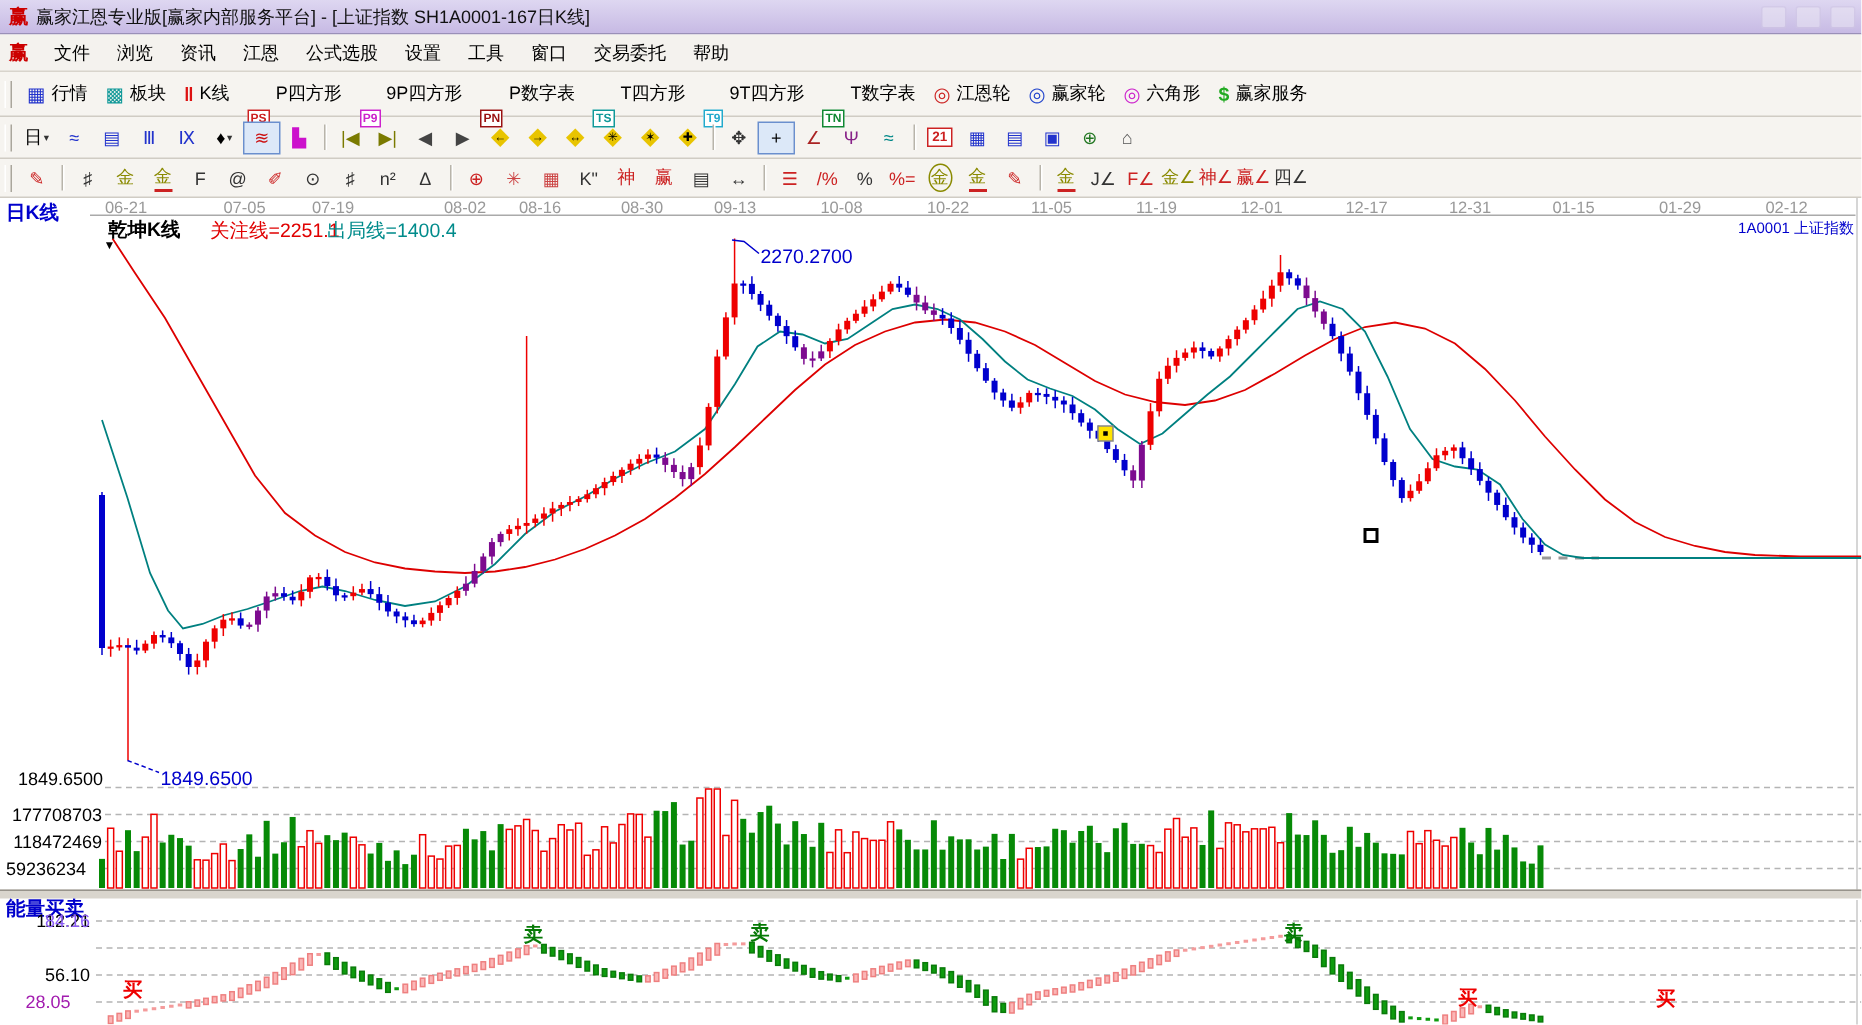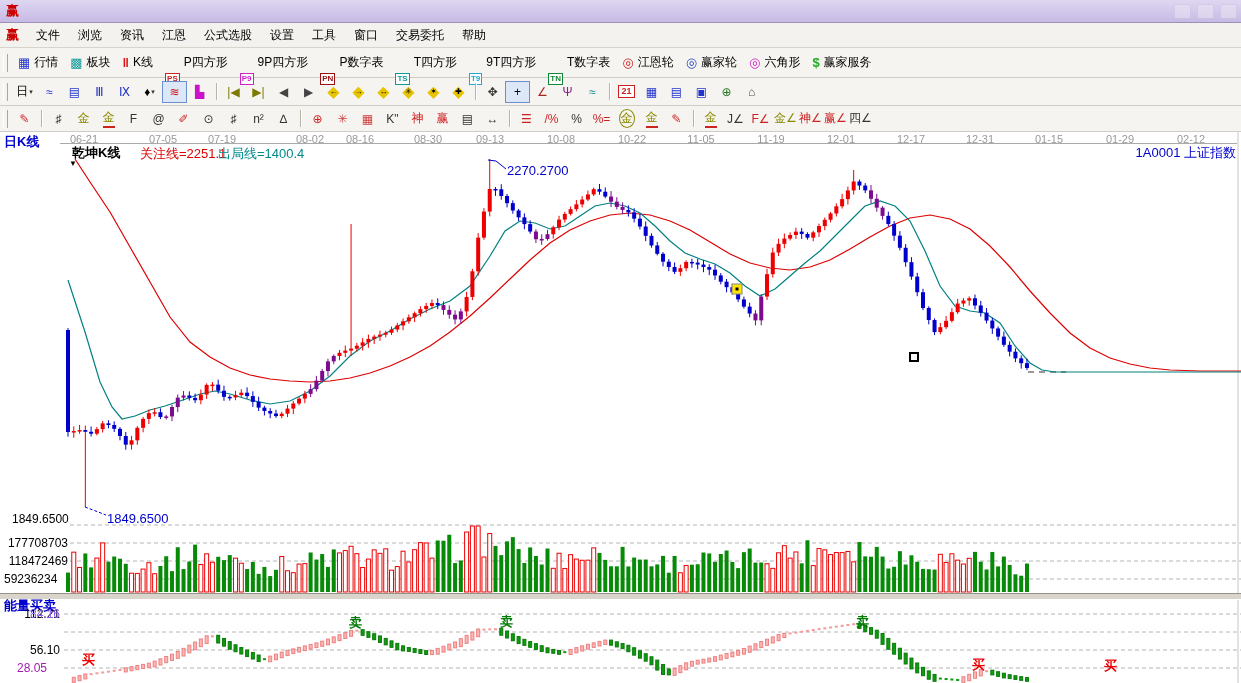--- a/index.html
+++ b/index.html
@@ -36,20 +36,21 @@
   .dlabel{position:absolute;transform:translateX(-50%);font-size:11px;color:#999;top:1px;}
   .sig{position:absolute;font-size:13px;font-weight:bold;}
   .splitter{position:absolute;left:0;width:1241px;top:461px;height:5px;background:#d9d5cd;
     border-top:1px solid #97938b;border-bottom:1px solid #fff;}
 </style>
 </head>
 <body>
 
 <div class="titlebar">
   <span class="logo">赢</span>
+  <span>赢家江恩专业版[赢家内部服务平台] - [上证指数  SH1A0001-167日K线]</span>
   <span class="spacer"></span>
   <span class="wbtn"></span>
   <span class="wbtn"></span>
   <span class="wbtn"></span>
 </div>
 
 <div class="menubar">
   <span class="logo">赢</span>
   <span id="menu-items" style="display:flex">
       <span class="mitem">文件</span>
@@ -1030,21 +1031,21 @@
       <rect x="735.5" y="285.5" width="3" height="3" fill="#000"></rect>
       <rect x="910" y="351" width="8" height="8" fill="#fff" stroke="#000" stroke-width="2"></rect>
     </svg>
 
   <div id="chart-overlay" style="position:absolute;inset:0;pointer-events:none">
     <div class="lbl" style="left:4px;top:3px;color:#0000cc;font-weight:bold;font-size:13px">日K线</div>
     <div class="lbl" style="left:72px;top:14px;color:#000;font-weight:bold;font-size:13px">乾坤K线</div>
     <div class="lbl" style="left:69px;top:25px;font-size:8px;color:#000">▼</div>
     <div class="lbl" style="left:140px;top:15px;color:#e00000;font-size:13px">关注线=2251.1</div>
     <div class="lbl" style="left:218px;top:15px;color:#008b8b;font-size:13px">出局线=1400.4</div>
-    <div class="lbl" style="right:5px;top:14px;color:#0000cc;font-size:13px">1A0001  上证指数</div>
+    <div class="lbl" style="right:5px;top:14px;color:#0000cc;font-size:10px">1A0001  上证指数</div>
     <div class="lbl" style="left:507px;top:32px;color:#0000cc;font-size:13px">2270.2700</div>
     <div class="lbl" style="left:12px;top:381px;color:#000">1849.6500</div>
     <div class="lbl" style="left:107px;top:380px;color:#0000cc;font-size:13px">1849.6500</div>
     <div class="lbl" style="left:4px;top:405px;width:64px;text-align:right;color:#000">177708703</div>
     <div class="lbl" style="left:4px;top:423px;width:64px;text-align:right;color:#000">118472469</div>
     <div class="lbl" style="left:4px;top:441px;width:64px;text-align:left;color:#000">59236234</div>
     <div class="splitter"></div>
     <div class="lbl" style="left:4px;top:467px;color:#0000cc;font-weight:bold;font-size:13px">能量买卖</div>
     <div class="lbl" style="left:4px;top:476px;width:56px;text-align:right;color:#000">112.21</div>
     <div class="lbl" style="left:4px;top:476px;width:56px;text-align:right;color:#8b5cf6">84.16</div>

